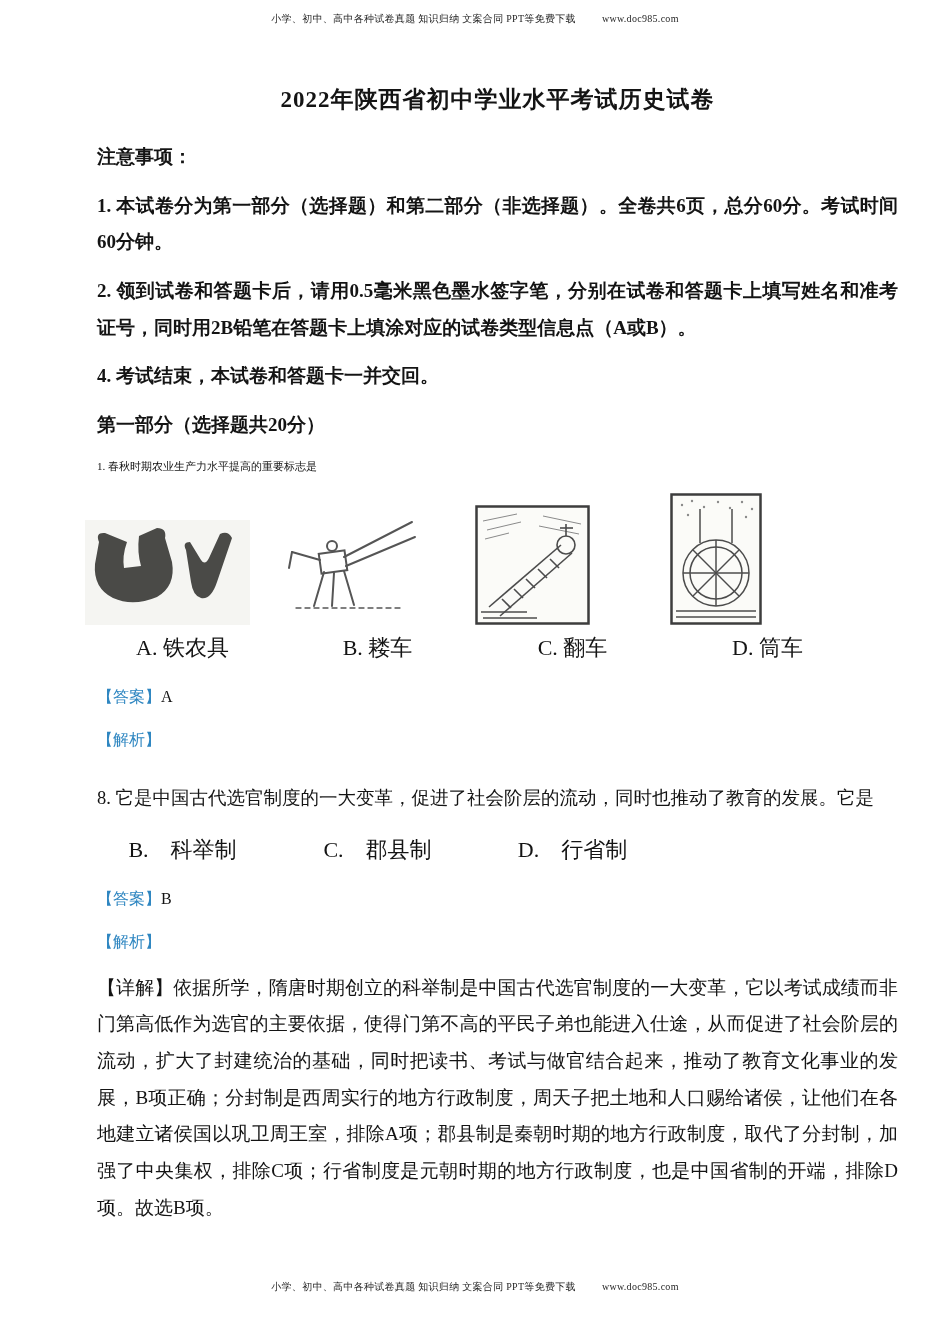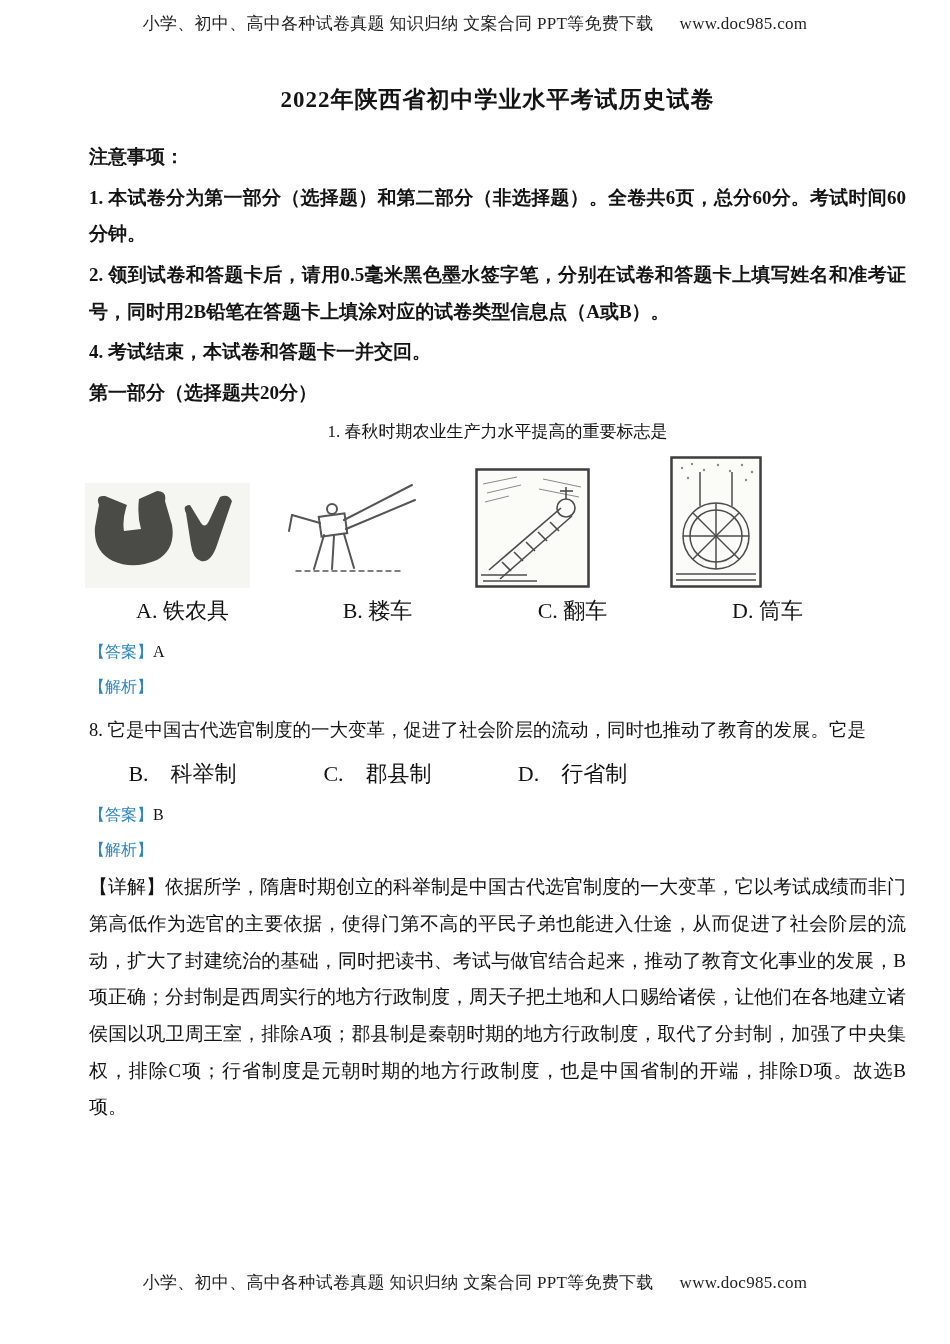--- a/index.html
+++ b/index.html
@@ -4,36 +4,36 @@
 <style>
   * { box-sizing: border-box; }
   html, body { margin: 0; padding: 0; background: #e8e8e8; }
   .page {
     width: 950px; height: 1344px; margin: 0 auto; background: #ffffff;
     position: relative; overflow: hidden;
     font-family: "Liberation Serif", "DejaVu Serif", serif;
     color: #141414;
   }
   .running { position: absolute; left: 0; width: 100%; text-align: center;
-    font-size: 17px; color: #1f1f1f; letter-spacing: 0.3px; }
+    font-size: 10px; color: #1f1f1f; letter-spacing: 0.3px; }
   .running.top { top: 12px; }
   .running.bottom { bottom: 50px; }
   .running .url { margin-left: 26px; text-decoration: none; color: #1f1f1f; }
 
   .content { padding: 84px 40px 0 85px; }
 
   h1.doc-title { font-size: 23px; font-weight: bold; text-align: center;
     margin: 0 0 24px 0; letter-spacing: 1px; }
 
-  p { margin: 4px; font-size: 19px; line-height: 1.93; }
+  p { margin: 12px; font-size: 19px; line-height: 1.93; }
   .bold { font-weight: bold; }
   .center { text-align: left; }
   .just { text-align: justify; }
   .blue { color: #2e86c1; }
-  .stem-small { font-size: 17px; text-align: center; }
+  .stem-small { font-size: 11px; }
   .stem { font-size: 18.5px; }
 
   .figs { display: flex; align-items: flex-end; margin: 4px 0 2px 0; height: 136px; }
   .fig-col { width: 195px; display: flex; align-items: flex-end; }
   .fig-frame { display: block; }
 
   .opts { display: flex; font-size: 22px; line-height: 1.95; text-align: center; }
   .opts .opt { width: 195px; }
 
   .ansline { font-size: 16px; line-height: 1.93; }

